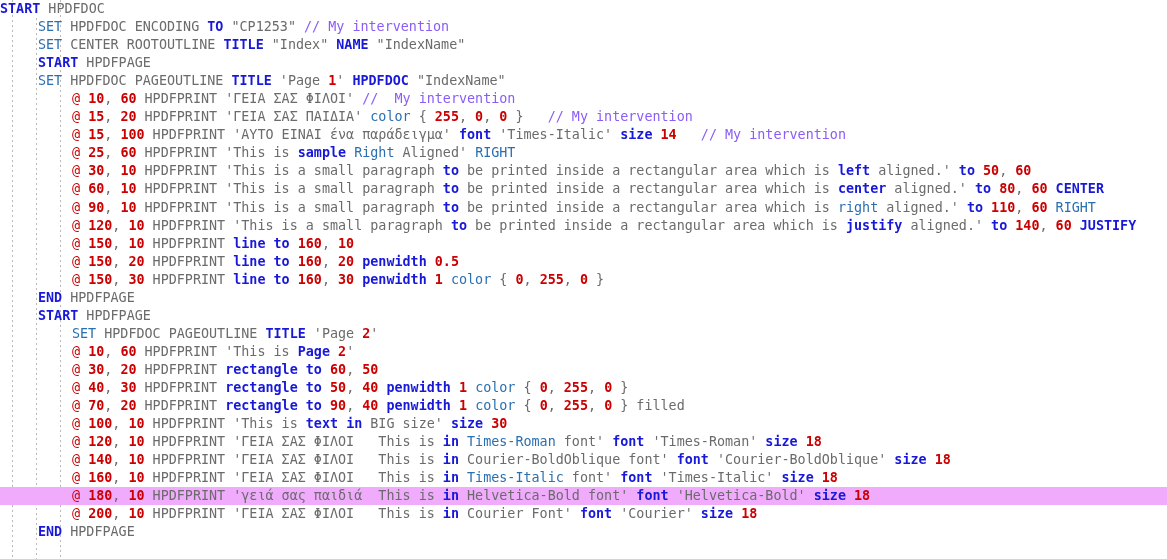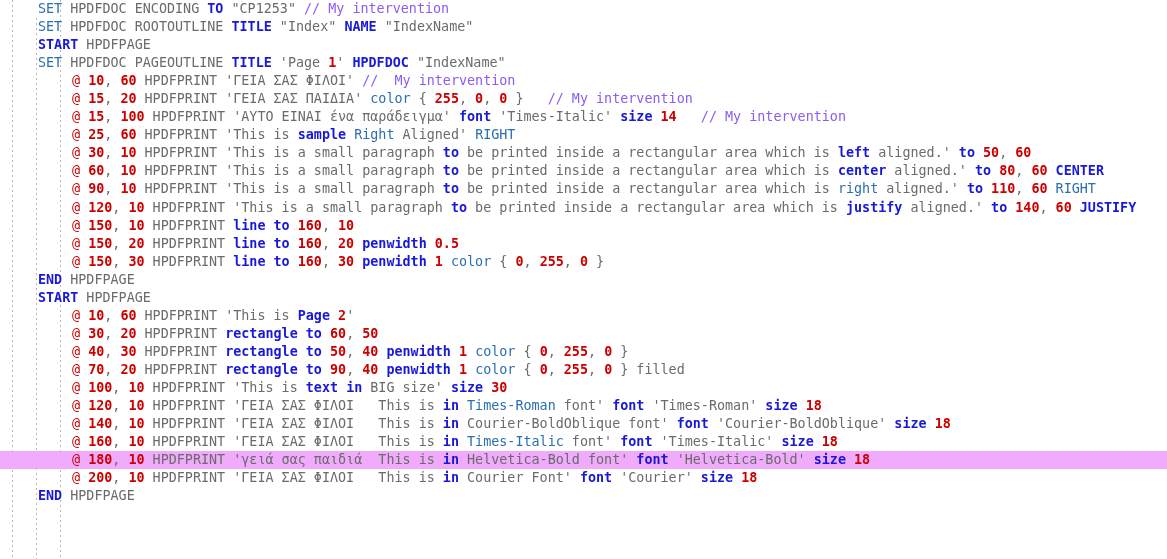--- a/index.html
+++ b/index.html
@@ -68,37 +68,39 @@
   .t-comment { color: #8b5cf6; }
 </style>
 </head>
 <body>
 
 <div id="editor">
   <div class="guide g1"></div>
   <div class="guide g2"></div>
   <div class="guide g3"></div>
   <div class="code-lines" id="code-lines">
+      <div class="line ind0"><span class="t-kw">START</span><span class="t-plain"> HPDFDOC</span></div>
       <div class="line ind1"><span class="t-kw2">SET</span><span class="t-plain"> HPDFDOC ENCODING </span><span class="t-kw">TO</span><span class="t-plain"> "CP1253" </span><span class="t-comment">// My intervention</span></div>
-      <div class="line ind1"><span class="t-kw2">SET</span><span class="t-plain"> HPDFDOC ROOTOUTLINE </span><span class="t-kw">TITLE</span><span class="t-plain"> "Index" </span><span class="t-kw">NAME</span><span class="t-plain"> "IndexName"</span></div>
+      <div class="line ind1"><span class="t-kw2">SET</span><span class="t-plain"> CENTER ROOTOUTLINE </span><span class="t-kw">TITLE</span><span class="t-plain"> "Index" </span><span class="t-kw">NAME</span><span class="t-plain"> "IndexName"</span></div>
       <div class="line ind1"><span class="t-kw">START</span><span class="t-plain"> HPDFPAGE</span></div>
       <div class="line ind1"><span class="t-kw2">SET</span><span class="t-plain"> HPDFDOC PAGEOUTLINE </span><span class="t-kw">TITLE</span><span class="t-plain"> 'Page </span><span class="t-num">1</span><span class="t-plain">' </span><span class="t-kw">HPDFDOC</span><span class="t-plain"> "IndexName"</span></div>
       <div class="line ind2"><span class="t-at">@ </span><span class="t-num">10</span><span class="t-plain">, </span><span class="t-num">60</span><span class="t-plain"> HPDFPRINT 'ΓΕΙΑ ΣΑΣ ΦΙΛΟΙ' </span><span class="t-comment">//  My intervention</span></div>
       <div class="line ind2"><span class="t-at">@ </span><span class="t-num">15</span><span class="t-plain">, </span><span class="t-num">20</span><span class="t-plain"> HPDFPRINT 'ΓΕΙΑ ΣΑΣ ΠΑΙΔΙΑ' </span><span class="t-kw2">color</span><span class="t-plain"> { </span><span class="t-num">255</span><span class="t-plain">, </span><span class="t-num">0</span><span class="t-plain">, </span><span class="t-num">0</span><span class="t-plain"> }   </span><span class="t-comment">// My intervention</span></div>
       <div class="line ind2"><span class="t-at">@ </span><span class="t-num">15</span><span class="t-plain">, </span><span class="t-num">100</span><span class="t-plain"> HPDFPRINT 'ΑΥΤΟ ΕΙΝΑΙ ένα παράδειγμα' </span><span class="t-kw">font</span><span class="t-plain"> 'Times-Italic' </span><span class="t-kw">size</span><span class="t-plain"> </span><span class="t-num">14</span><span class="t-plain">   </span><span class="t-comment">// My intervention</span></div>
       <div class="line ind2"><span class="t-at">@ </span><span class="t-num">25</span><span class="t-plain">, </span><span class="t-num">60</span><span class="t-plain"> HPDFPRINT 'This is </span><span class="t-kw">sample</span><span class="t-plain"> </span><span class="t-kw2">Right</span><span class="t-plain"> Aligned' </span><span class="t-kw2">RIGHT</span></div>
       <div class="line ind2"><span class="t-at">@ </span><span class="t-num">30</span><span class="t-plain">, </span><span class="t-num">10</span><span class="t-plain"> HPDFPRINT 'This is a small paragraph </span><span class="t-kw">to</span><span class="t-plain"> be printed inside a rectangular area which is </span><span class="t-kw">left</span><span class="t-plain"> aligned.' </span><span class="t-kw">to</span><span class="t-plain"> </span><span class="t-num">50</span><span class="t-plain">, </span><span class="t-num">60</span></div>
       <div class="line ind2"><span class="t-at">@ </span><span class="t-num">60</span><span class="t-plain">, </span><span class="t-num">10</span><span class="t-plain"> HPDFPRINT 'This is a small paragraph </span><span class="t-kw">to</span><span class="t-plain"> be printed inside a rectangular area which is </span><span class="t-kw">center</span><span class="t-plain"> aligned.' </span><span class="t-kw">to</span><span class="t-plain"> </span><span class="t-num">80</span><span class="t-plain">, </span><span class="t-num">60</span><span class="t-plain"> </span><span class="t-kw">CENTER</span></div>
       <div class="line ind2"><span class="t-at">@ </span><span class="t-num">90</span><span class="t-plain">, </span><span class="t-num">10</span><span class="t-plain"> HPDFPRINT 'This is a small paragraph </span><span class="t-kw">to</span><span class="t-plain"> be printed inside a rectangular area which is </span><span class="t-kw2">right</span><span class="t-plain"> aligned.' </span><span class="t-kw">to</span><span class="t-plain"> </span><span class="t-num">110</span><span class="t-plain">, </span><span class="t-num">60</span><span class="t-plain"> </span><span class="t-kw2">RIGHT</span></div>
       <div class="line ind2"><span class="t-at">@ </span><span class="t-num">120</span><span class="t-plain">, </span><span class="t-num">10</span><span class="t-plain"> HPDFPRINT 'This is a small paragraph </span><span class="t-kw">to</span><span class="t-plain"> be printed inside a rectangular area which is </span><span class="t-kw">justify</span><span class="t-plain"> aligned.' </span><span class="t-kw">to</span><span class="t-plain"> </span><span class="t-num">140</span><span class="t-plain">, </span><span class="t-num">60</span><span class="t-plain"> </span><span class="t-kw">JUSTIFY</span></div>
       <div class="line ind2"><span class="t-at">@ </span><span class="t-num">150</span><span class="t-plain">, </span><span class="t-num">10</span><span class="t-plain"> HPDFPRINT </span><span class="t-kw">line</span><span class="t-plain"> </span><span class="t-kw">to</span><span class="t-plain"> </span><span class="t-num">160</span><span class="t-plain">, </span><span class="t-num">10</span></div>
       <div class="line ind2"><span class="t-at">@ </span><span class="t-num">150</span><span class="t-plain">, </span><span class="t-num">20</span><span class="t-plain"> HPDFPRINT </span><span class="t-kw">line</span><span class="t-plain"> </span><span class="t-kw">to</span><span class="t-plain"> </span><span class="t-num">160</span><span class="t-plain">, </span><span class="t-num">20</span><span class="t-plain"> </span><span class="t-kw">penwidth</span><span class="t-plain"> </span><span class="t-num">0.5</span></div>
       <div class="line ind2"><span class="t-at">@ </span><span class="t-num">150</span><span class="t-plain">, </span><span class="t-num">30</span><span class="t-plain"> HPDFPRINT </span><span class="t-kw">line</span><span class="t-plain"> </span><span class="t-kw">to</span><span class="t-plain"> </span><span class="t-num">160</span><span class="t-plain">, </span><span class="t-num">30</span><span class="t-plain"> </span><span class="t-kw">penwidth</span><span class="t-plain"> </span><span class="t-num">1</span><span class="t-plain"> </span><span class="t-kw2">color</span><span class="t-plain"> { </span><span class="t-num">0</span><span class="t-plain">, </span><span class="t-num">255</span><span class="t-plain">, </span><span class="t-num">0</span><span class="t-plain"> }</span></div>
       <div class="line ind1"><span class="t-kw">END</span><span class="t-plain"> HPDFPAGE</span></div>
       <div class="line ind1"><span class="t-kw">START</span><span class="t-plain"> HPDFPAGE</span></div>
+      <div class="line ind2"><span class="t-kw2">SET</span><span class="t-plain"> HPDFDOC PAGEOUTLINE </span><span class="t-kw">TITLE</span><span class="t-plain"> 'Page </span><span class="t-num">2</span><span class="t-plain">'</span></div>
       <div class="line ind2"><span class="t-at">@ </span><span class="t-num">10</span><span class="t-plain">, </span><span class="t-num">60</span><span class="t-plain"> HPDFPRINT 'This is </span><span class="t-kw">Page</span><span class="t-plain"> </span><span class="t-num">2</span><span class="t-plain">'</span></div>
       <div class="line ind2"><span class="t-at">@ </span><span class="t-num">30</span><span class="t-plain">, </span><span class="t-num">20</span><span class="t-plain"> HPDFPRINT </span><span class="t-kw">rectangle</span><span class="t-plain"> </span><span class="t-kw">to</span><span class="t-plain"> </span><span class="t-num">60</span><span class="t-plain">, </span><span class="t-num">50</span></div>
       <div class="line ind2"><span class="t-at">@ </span><span class="t-num">40</span><span class="t-plain">, </span><span class="t-num">30</span><span class="t-plain"> HPDFPRINT </span><span class="t-kw">rectangle</span><span class="t-plain"> </span><span class="t-kw">to</span><span class="t-plain"> </span><span class="t-num">50</span><span class="t-plain">, </span><span class="t-num">40</span><span class="t-plain"> </span><span class="t-kw">penwidth</span><span class="t-plain"> </span><span class="t-num">1</span><span class="t-plain"> </span><span class="t-kw2">color</span><span class="t-plain"> { </span><span class="t-num">0</span><span class="t-plain">, </span><span class="t-num">255</span><span class="t-plain">, </span><span class="t-num">0</span><span class="t-plain"> }</span></div>
       <div class="line ind2"><span class="t-at">@ </span><span class="t-num">70</span><span class="t-plain">, </span><span class="t-num">20</span><span class="t-plain"> HPDFPRINT </span><span class="t-kw">rectangle</span><span class="t-plain"> </span><span class="t-kw">to</span><span class="t-plain"> </span><span class="t-num">90</span><span class="t-plain">, </span><span class="t-num">40</span><span class="t-plain"> </span><span class="t-kw">penwidth</span><span class="t-plain"> </span><span class="t-num">1</span><span class="t-plain"> </span><span class="t-kw2">color</span><span class="t-plain"> { </span><span class="t-num">0</span><span class="t-plain">, </span><span class="t-num">255</span><span class="t-plain">, </span><span class="t-num">0</span><span class="t-plain"> } filled</span></div>
       <div class="line ind2"><span class="t-at">@ </span><span class="t-num">100</span><span class="t-plain">, </span><span class="t-num">10</span><span class="t-plain"> HPDFPRINT 'This is </span><span class="t-kw">text</span><span class="t-plain"> </span><span class="t-kw">in</span><span class="t-plain"> BIG size' </span><span class="t-kw">size</span><span class="t-plain"> </span><span class="t-num">30</span></div>
       <div class="line ind2"><span class="t-at">@ </span><span class="t-num">120</span><span class="t-plain">, </span><span class="t-num">10</span><span class="t-plain"> HPDFPRINT 'ΓΕΙΑ ΣΑΣ ΦΙΛΟΙ   This is </span><span class="t-kw">in</span><span class="t-plain"> </span><span class="t-kw2">Times-Roman</span><span class="t-plain"> font' </span><span class="t-kw">font</span><span class="t-plain"> 'Times-Roman' </span><span class="t-kw">size</span><span class="t-plain"> </span><span class="t-num">18</span></div>
       <div class="line ind2"><span class="t-at">@ </span><span class="t-num">140</span><span class="t-plain">, </span><span class="t-num">10</span><span class="t-plain"> HPDFPRINT 'ΓΕΙΑ ΣΑΣ ΦΙΛΟΙ   This is </span><span class="t-kw">in</span><span class="t-plain"> Courier-BoldOblique font' </span><span class="t-kw">font</span><span class="t-plain"> 'Courier-BoldOblique' </span><span class="t-kw">size</span><span class="t-plain"> </span><span class="t-num">18</span></div>
       <div class="line ind2"><span class="t-at">@ </span><span class="t-num">160</span><span class="t-plain">, </span><span class="t-num">10</span><span class="t-plain"> HPDFPRINT 'ΓΕΙΑ ΣΑΣ ΦΙΛΟΙ   This is </span><span class="t-kw">in</span><span class="t-plain"> </span><span class="t-kw2">Times-Italic</span><span class="t-plain"> font' </span><span class="t-kw">font</span><span class="t-plain"> 'Times-Italic' </span><span class="t-kw">size</span><span class="t-plain"> </span><span class="t-num">18</span></div>
       <div class="line ind2 hl"><span class="t-at">@ </span><span class="t-num">180</span><span class="t-plain">, </span><span class="t-num">10</span><span class="t-plain"> HPDFPRINT 'γειά σας παιδιά  This is </span><span class="t-kw">in</span><span class="t-plain"> Helvetica-Bold font' </span><span class="t-kw">font</span><span class="t-plain"> 'Helvetica-Bold' </span><span class="t-kw">size</span><span class="t-plain"> </span><span class="t-num">18</span></div>
       <div class="line ind2"><span class="t-at">@ </span><span class="t-num">200</span><span class="t-plain">, </span><span class="t-num">10</span><span class="t-plain"> HPDFPRINT 'ΓΕΙΑ ΣΑΣ ΦΙΛΟΙ   This is </span><span class="t-kw">in</span><span class="t-plain"> Courier Font' </span><span class="t-kw">font</span><span class="t-plain"> 'Courier' </span><span class="t-kw">size</span><span class="t-plain"> </span><span class="t-num">18</span></div>

